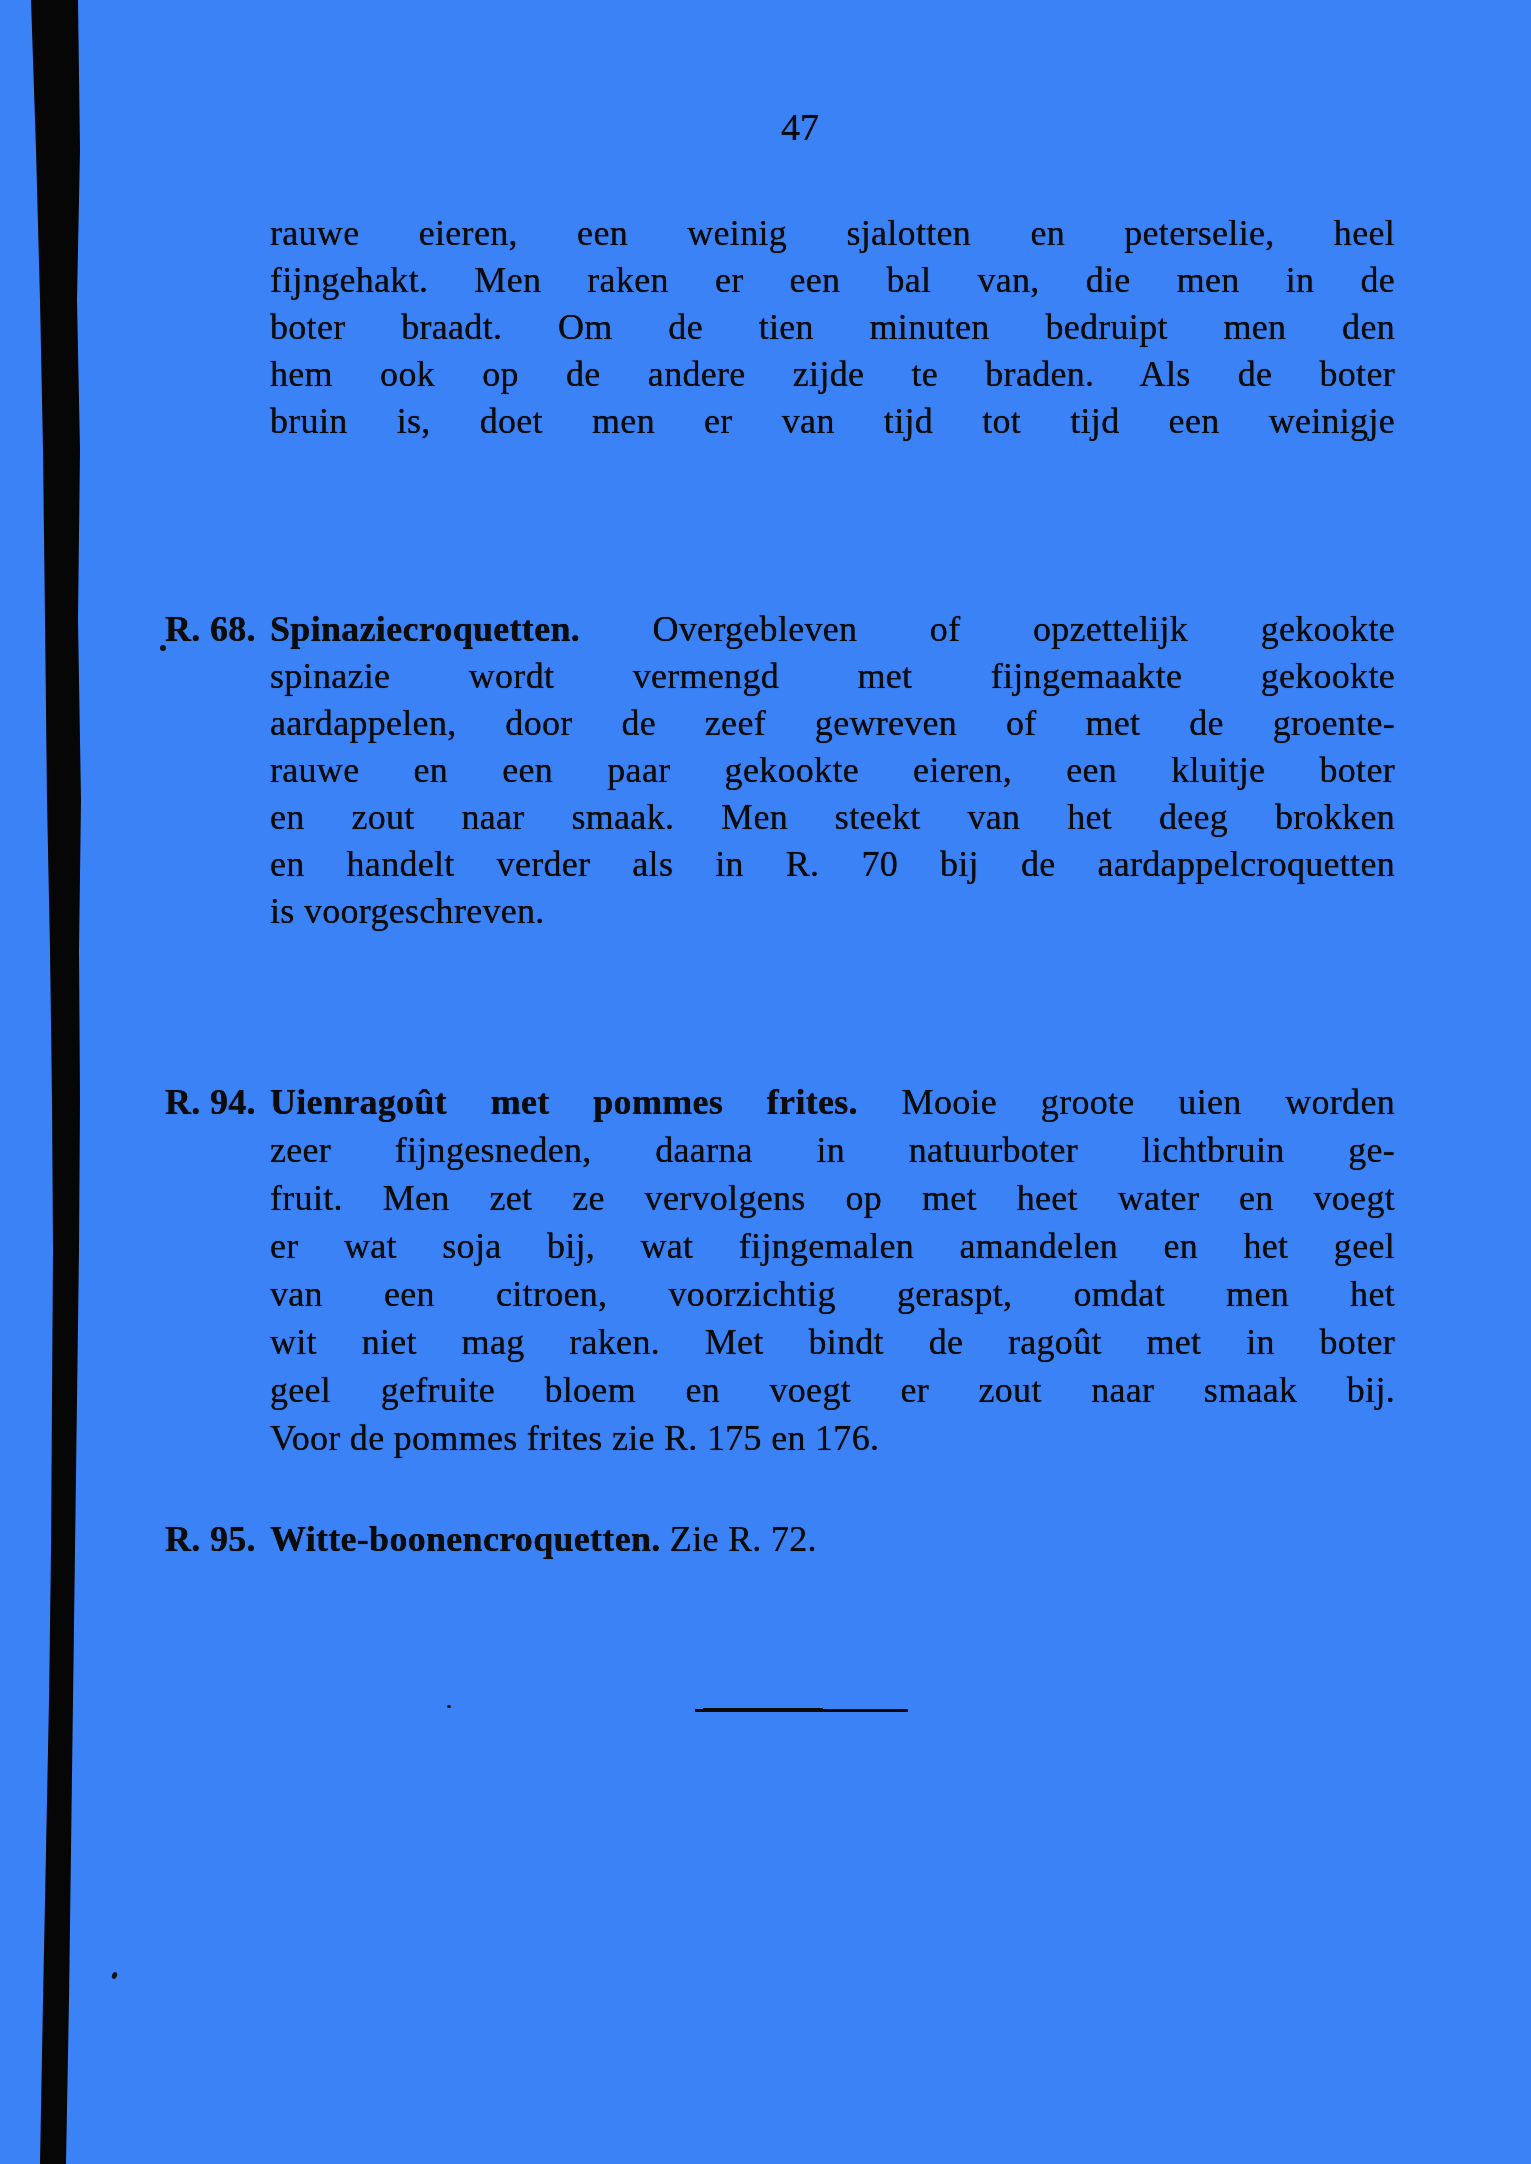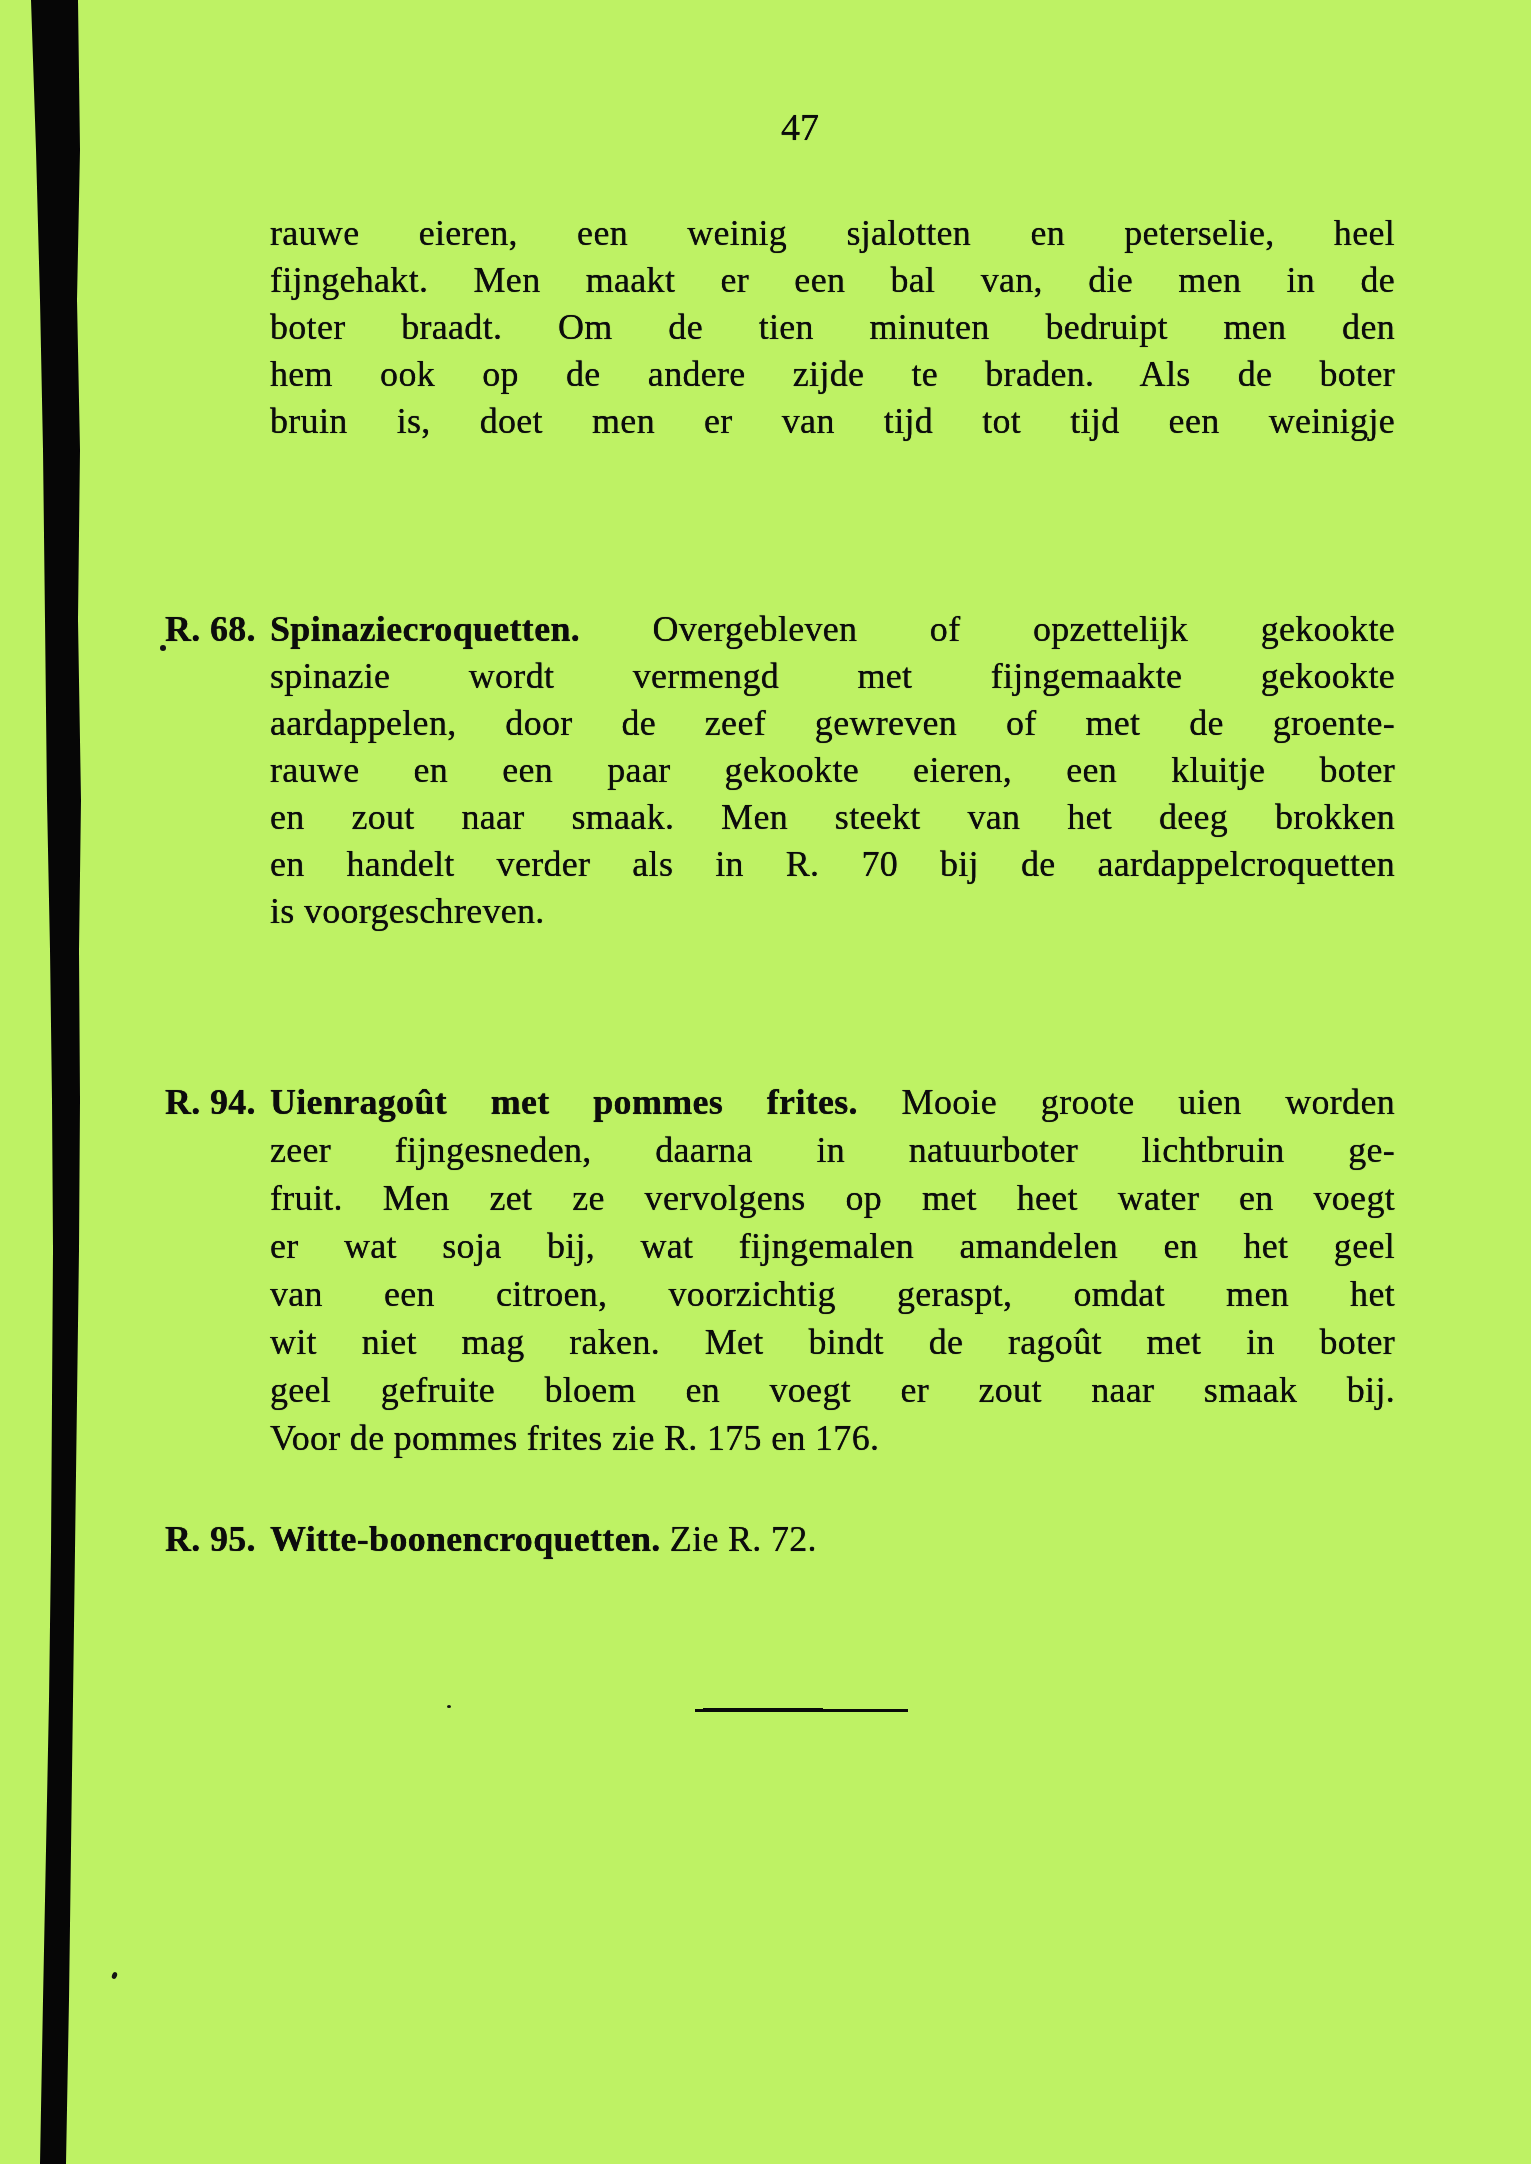--- a/index.html
+++ b/index.html
@@ -4,21 +4,21 @@
 <style>
   html, body {
     margin: 0;
     padding: 0;
     background: #ffffff;
   }
   .sheet {
     position: relative;
     width: 1531px;
     height: 2164px;
-    background: #bef264;
+    background: #3b82f6;
     overflow: hidden;
     font-family: "Liberation Serif", "DejaVu Serif", serif;
     color: #0c0c0c;
   }
   
   .gutter-band {
     position: absolute;
     left: 0; top: 0;
     width: 120px; height: 2164px;
     background: #060606;
@@ -90,21 +90,21 @@
 <body>
 
 <div class="sheet">
 
   <div class="gutter-band"></div>
 
   <div class="page-number">47</div>
 
   <section class="para lh47" style="top:210px">
     <div class="line">rauwe eieren, een weinig sjalotten en peterselie, heel</div>
-    <div class="line">fijngehakt. Men maakt er een bal van, die men in de</div>
+    <div class="line">fijngehakt. Men raken er een bal van, die men in de</div>
     <div class="line">boter braadt. Om de tien minuten bedruipt men den</div>
     <div class="line">hem ook op de andere zijde te braden. Als de boter</div>
     <div class="line">bruin is, doet men er van tijd tot tijd een weinigje</div>
   </section>
 
   <section class="para lh47" style="top:606px">
     <div class="line">
       <span class="recipe-label">R. 68.</span><span class="recipe-title">Spinaziecroquetten.</span> <span>Overgebleven of opzettelijk gekookte</span>
     </div>
     <div class="line">spinazie wordt vermengd met fijngemaakte gekookte</div>

